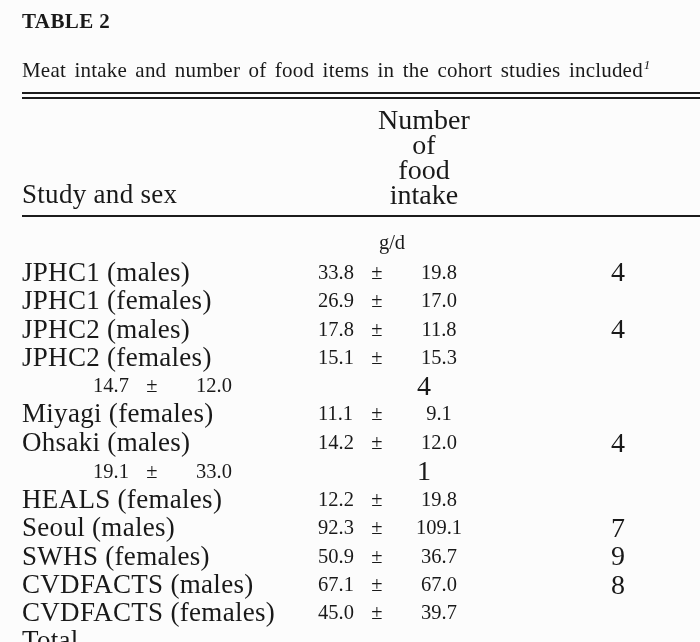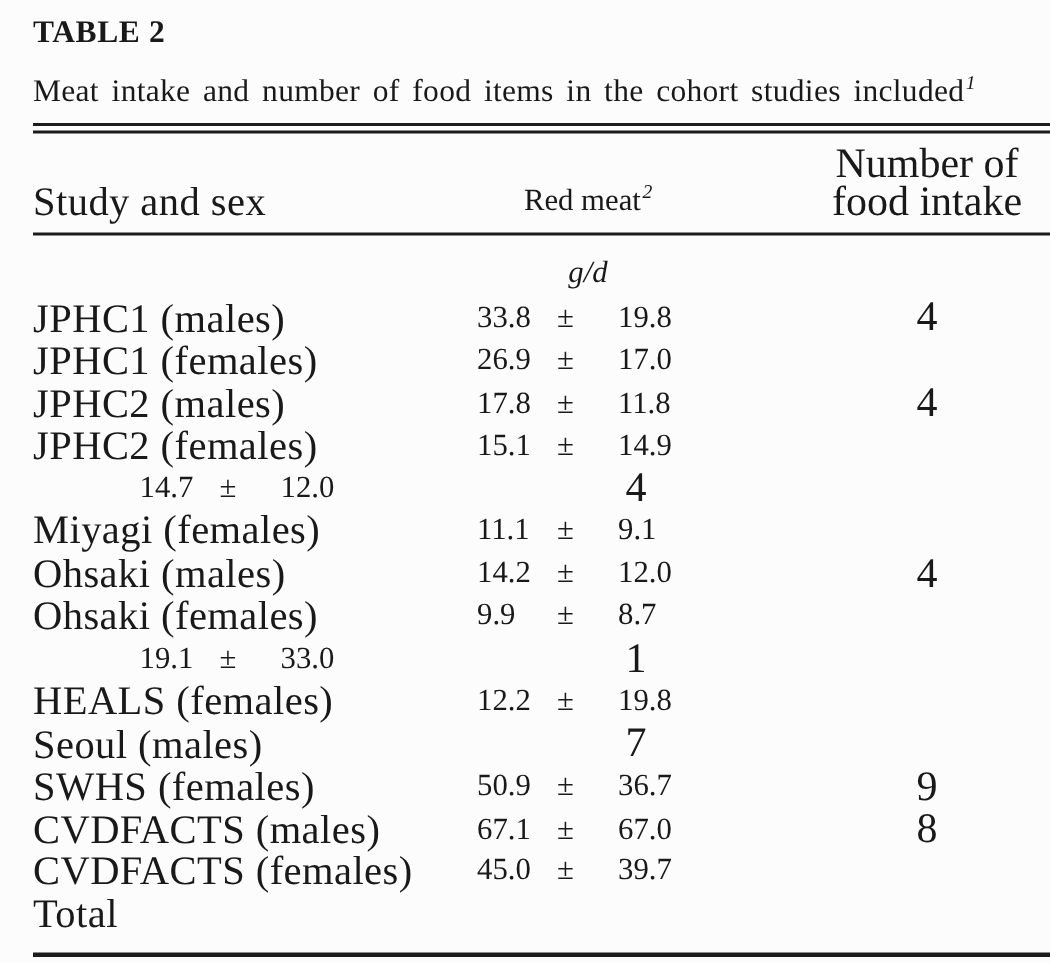--- a/index.html
+++ b/index.html
@@ -8,21 +8,21 @@
     background:#fcfcfc;color:#191919;
     font-family:"Liberation Serif","DejaVu Serif",serif;
     -webkit-font-smoothing:antialiased;
   }
   .page{padding:10px 0 0 22px;}
   .rule{width:678px;}
   .table-label{
     font-size:21px;font-weight:bold;line-height:22px;letter-spacing:.4px;
   }
   .table-caption{
-    font-size:21px;line-height:25px;margin-top:16px;word-spacing:3px;letter-spacing:.2px;
+    font-size:21px;line-height:25px;margin-top:26px;word-spacing:3px;letter-spacing:.2px;
     white-space:nowrap;
   }
   sup.fn{
     font-size:13px;font-style:italic;line-height:0;vertical-align:super;margin-left:1px;
   }
   .rule-double{
     margin-top:9px;height:3px;
     border-top:2px solid #1c1c1c;border-bottom:2px solid #1c1c1c;
   }
   .grid-row{
@@ -31,40 +31,39 @@
   .header-row{margin-top:8px;}
   .col-study{font-size:27px;letter-spacing:.3px;}
   .header-row .col-study{align-self:end;line-height:25px;}
   .col-redmeat{font-size:20.5px;text-align:center;white-space:nowrap;}
   .header-row .col-redmeat{align-self:end;line-height:25px;}
   .col-items{font-size:28px;text-align:center;padding-left:64px;}
   .header-row .col-items{line-height:25px;}
   .rule-single{margin-top:8px;border-top:2.5px solid #1c1c1c;}
   .table-body{margin-top:11px;}
   .data-row{height:28.4px;align-items:center;}
-  .unit{font-style:italic;}
+  .unit{}
   .mean{display:inline-block;width:44px;text-align:left;}
   .pm{display:inline-block;width:30px;text-align:center;}
-  .sd{display:inline-block;width:54px;text-align:left;margin-left:20px;}
+  .sd{display:inline-block;width:54px;text-align:center;margin-left:20px;}
   .rule-bottom{margin-top:13px;border-top:3px solid #1c1c1c;}
 </style>
 </head>
 <body>
 
 <div class="page">
 
   <div class="table-label">TABLE 2</div>
 
   <div class="table-caption"><span>Meat intake and number of food items in the cohort studies included</span><sup class="fn">1</sup></div>
 
   <div class="rule rule-double"></div>
 
   <div class="grid-row header-row">
     <div class="col-study">Study and sex</div>
-    <div class="col-redmeat"><span>Red meat</span><sup class="fn">2</sup></div>
     <div class="col-items">
       <div>Number of</div>
       <div>food intake</div>
     </div>
   </div>
 
   <div class="rule rule-single"></div>
 
   <div class="table-body">
 
@@ -88,60 +87,56 @@
   </div>
 
   <div class="grid-row data-row">
     <div class="col-study">JPHC2 (males)</div>
     <div class="col-redmeat"><span class="mean">17.8</span><span class="pm">±</span><span class="sd">11.8</span></div>
     <div class="col-items">4</div>
   </div>
 
   <div class="grid-row data-row">
     <div class="col-study">JPHC2 (females)</div>
-    <div class="col-redmeat"><span class="mean">15.1</span><span class="pm">±</span><span class="sd">14.9</span></div>
+    <div class="col-redmeat"><span class="mean">15.1</span><span class="pm">±</span><span class="sd">15.3</span></div>
     <div class="col-items"></div>
   </div>
 
   <div class="grid-row data-row">
     <div class="col-redmeat"><span class="mean">14.7</span><span class="pm">±</span><span class="sd">12.0</span></div>
     <div class="col-items">4</div>
   </div>
 
   <div class="grid-row data-row">
     <div class="col-study">Miyagi (females)</div>
     <div class="col-redmeat"><span class="mean">11.1</span><span class="pm">±</span><span class="sd">9.1</span></div>
     <div class="col-items"></div>
   </div>
 
   <div class="grid-row data-row">
     <div class="col-study">Ohsaki (males)</div>
     <div class="col-redmeat"><span class="mean">14.2</span><span class="pm">±</span><span class="sd">12.0</span></div>
     <div class="col-items">4</div>
   </div>
 
-  <div class="grid-row data-row">
-    <div class="col-study">Ohsaki (females)</div>
-    <div class="col-redmeat"><span class="mean">9.9</span><span class="pm">±</span><span class="sd">8.7</span></div>
-    <div class="col-items"></div>
-  </div>
 
   <div class="grid-row data-row">
     <div class="col-redmeat"><span class="mean">19.1</span><span class="pm">±</span><span class="sd">33.0</span></div>
     <div class="col-items">1</div>
   </div>
 
   <div class="grid-row data-row">
     <div class="col-study">HEALS (females)</div>
     <div class="col-redmeat"><span class="mean">12.2</span><span class="pm">±</span><span class="sd">19.8</span></div>
     <div class="col-items"></div>
   </div>
 
   <div class="grid-row data-row">
     <div class="col-study">Seoul (males)</div>
+    <div class="col-redmeat"><span class="mean">92.3</span><span class="pm">±</span><span class="sd">109.1</span></div>
     <div class="col-items">7</div>
   </div>
 
   <div class="grid-row data-row">
     <div class="col-study">SWHS (females)</div>
     <div class="col-redmeat"><span class="mean">50.9</span><span class="pm">±</span><span class="sd">36.7</span></div>
     <div class="col-items">9</div>
   </div>
 
   <div class="grid-row data-row">

